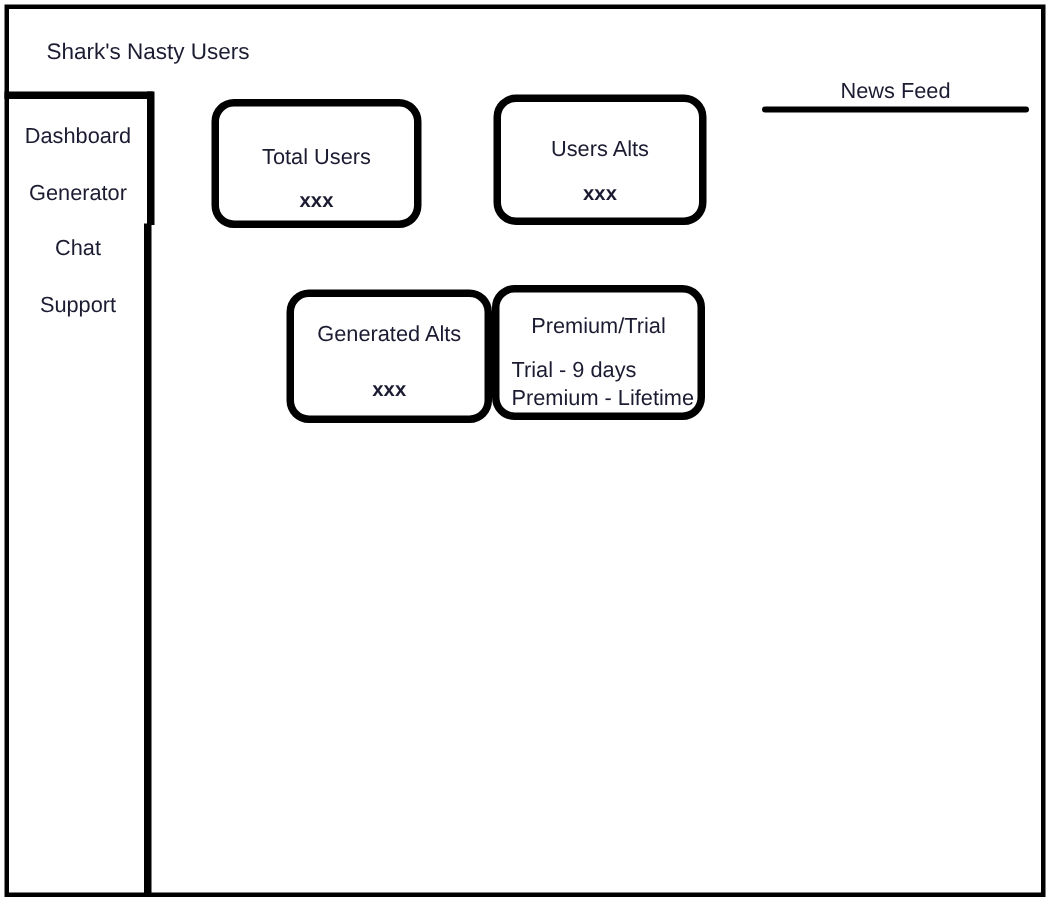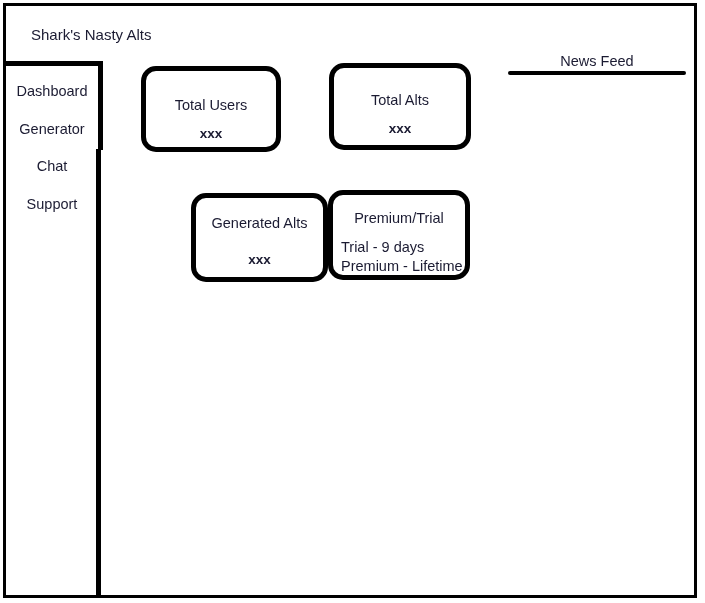--- a/index.html
+++ b/index.html
@@ -152,21 +152,21 @@
     border-radius: 2px;
   }
 </style>
 </head>
 <body>
 
 <div id="canvas">
 
   <div class="frame"></div>
 
-  <div class="app-title">Shark's Nasty Alts</div>
+  <div class="app-title">Shark's Nasty Users</div>
 
   <div class="sidebar-top-rule"></div>
   <div class="sidebar-rule-upper"></div>
   <div class="sidebar-rule-lower"></div>
 
   <nav class="sidebar-nav">
     <div class="nav-item">
       <span>Dashboard</span>
     </div>
     <div class="nav-item">
@@ -179,21 +179,21 @@
       <span>Support</span>
     </div>
   </nav>
 
   <div class="card" id="card-total-users">
     <div class="card-title">Total Users</div>
     <div class="card-value">xxx</div>
   </div>
 
   <div class="card" id="card-total-alts">
-    <div class="card-title">Total Alts</div>
+    <div class="card-title">Users Alts</div>
     <div class="card-value">xxx</div>
   </div>
 
   <div class="card" id="card-generated">
     <div class="card-title">Generated Alts</div>
     <div class="card-value">xxx</div>
   </div>
 
   <div class="card" id="card-premium-trial">
     <div class="card-title">Premium/Trial</div>

